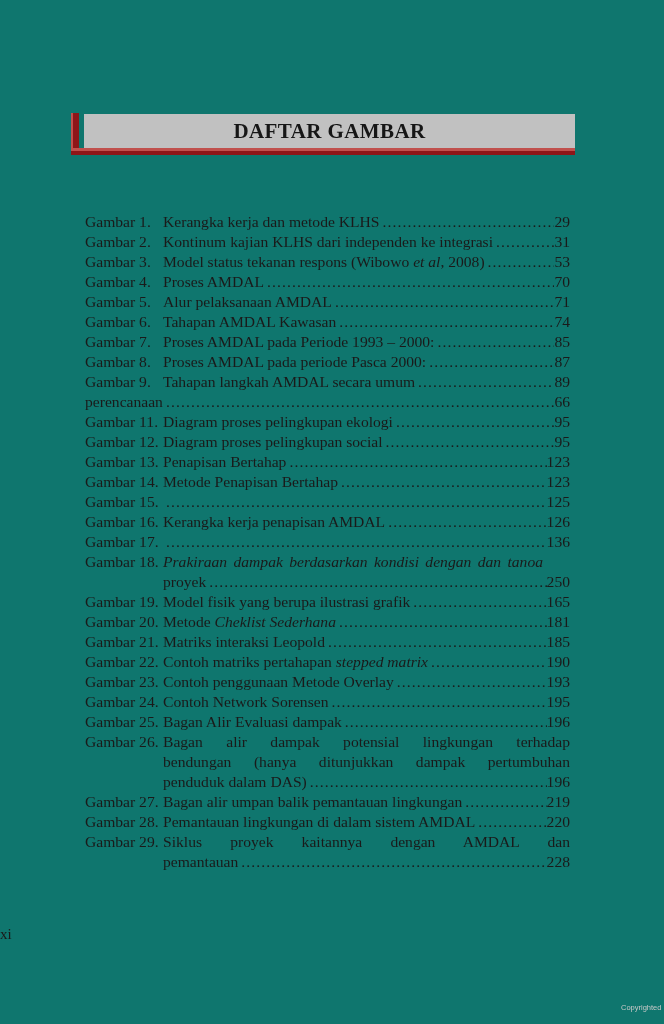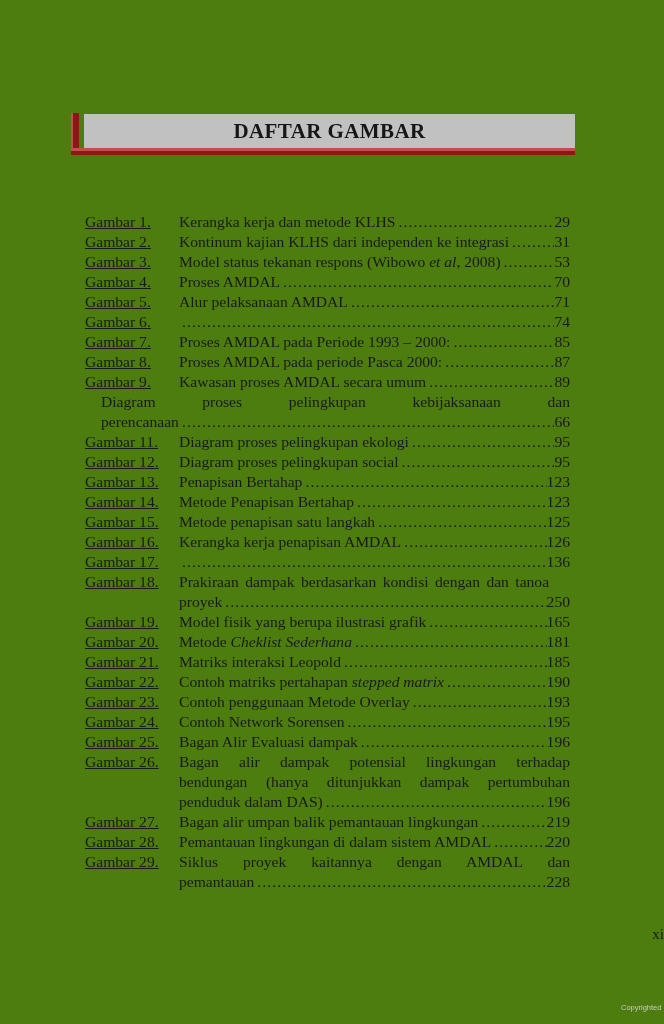--- a/index.html
+++ b/index.html
@@ -1,21 +1,21 @@
 <!DOCTYPE html>
 <html><head>
 <meta charset="utf-8">
 <style>
   html, body { margin: 0; padding: 0; }
   body { background: #ffffff; }
   .page {
     position: relative;
     width: 664px;
     height: 1024px;
-    background: #4d7c0f;
+    background: #0f766e;
     overflow: hidden;
     font-family: "Liberation Serif", "DejaVu Serif", serif;
     color: #1a1a1a;
   }
   
   .banner {
     position: absolute;
     left: 84px; top: 114px;
     width: 491px; height: 34px;
     background: #c1c1c1;
@@ -47,49 +47,48 @@
     left: 85px; top: 212px;
     width: 485px;
     font-size: 15.6px;
     line-height: 20px;
   }
   .entry { display: flex; }
   .flabel {
     width: 78px;
     flex-shrink: 0;
     white-space: nowrap;
-    text-decoration: underline;
-  }
-  .fcontent { flex: 1; min-width: 0; margin-left: 16px; }
+  }
+  .fcontent { flex: 1; min-width: 0; }
   .fline.just {
     text-align: justify;
     -moz-text-align-last: justify;
     text-align-last: justify;
   }
-  .fline.loose .ftext { word-spacing: 2.5px; }
+  .fline.loose .ftext { word-spacing: 2.5px; font-style: italic; }
   .fline.last {
     display: flex;
     align-items: baseline;
   }
   .fline.last .ftext { white-space: nowrap; }
   .fdots {
     flex: 1;
     overflow: hidden;
     white-space: nowrap;
     letter-spacing: 1.1px;
     padding-left: 3px;
     min-width: 8px;
   }
   .fpage { white-space: nowrap; }
   
   .footer {
     position: absolute;
     left: 0; top: 924px;
     width: 664px;
-    text-align: right;
+    text-align: left;
     font-size: 15px;
     line-height: 20px;
   }
   .watermark {
     position: absolute;
     left: 621px; top: 1003px;
     font-family: "Liberation Sans", "DejaVu Sans", sans-serif;
     font-size: 7.5px;
     color: #c9c9c9;
     white-space: nowrap;
@@ -155,20 +154,21 @@
             <span class="ftext"><span>Alur pelaksanaan AMDAL</span></span>
             <span class="fdots">......................................................................................................................................................</span>
             <span class="fpage">71</span>
           </div>
         </div>
       </div>
       <div class="entry">
         <div class="flabel">Gambar 6.</div>
         <div class="fcontent">
           <div class="fline last">
+            <span class="ftext"><span>Tahapan AMDAL Kawasan</span></span>
             <span class="fdots">......................................................................................................................................................</span>
             <span class="fpage">74</span>
           </div>
         </div>
       </div>
       <div class="entry">
         <div class="flabel">Gambar 7.</div>
         <div class="fcontent">
           <div class="fline last">
             <span class="ftext"><span>Proses AMDAL pada Periode 1993 – 2000:</span></span>
@@ -184,29 +184,28 @@
             <span class="ftext"><span>Proses AMDAL pada periode Pasca 2000:</span></span>
             <span class="fdots">......................................................................................................................................................</span>
             <span class="fpage">87</span>
           </div>
         </div>
       </div>
       <div class="entry">
         <div class="flabel">Gambar 9.</div>
         <div class="fcontent">
           <div class="fline last">
-            <span class="ftext"><span>Kawasan proses AMDAL secara umum</span></span>
+            <span class="ftext"><span>Tahapan langkah AMDAL secara umum</span></span>
             <span class="fdots">......................................................................................................................................................</span>
             <span class="fpage">89</span>
           </div>
         </div>
       </div>
       <div class="entry">
         <div class="fcontent">
-          <div class="fline just"><span class="ftext"><span>Diagram proses pelingkupan kebijaksanaan dan</span></span></div>
           <div class="fline last">
             <span class="ftext"><span>perencanaan</span></span>
             <span class="fdots">......................................................................................................................................................</span>
             <span class="fpage">66</span>
           </div>
         </div>
       </div>
       <div class="entry">
         <div class="flabel">Gambar 11.</div>
         <div class="fcontent">
@@ -244,21 +243,20 @@
             <span class="ftext"><span>Metode Penapisan Bertahap</span></span>
             <span class="fdots">......................................................................................................................................................</span>
             <span class="fpage">123</span>
           </div>
         </div>
       </div>
       <div class="entry">
         <div class="flabel">Gambar 15.</div>
         <div class="fcontent">
           <div class="fline last">
-            <span class="ftext"><span>Metode penapisan satu langkah</span></span>
             <span class="fdots">......................................................................................................................................................</span>
             <span class="fpage">125</span>
           </div>
         </div>
       </div>
       <div class="entry">
         <div class="flabel">Gambar 16.</div>
         <div class="fcontent">
           <div class="fline last">
             <span class="ftext"><span>Kerangka kerja penapisan AMDAL</span></span>

